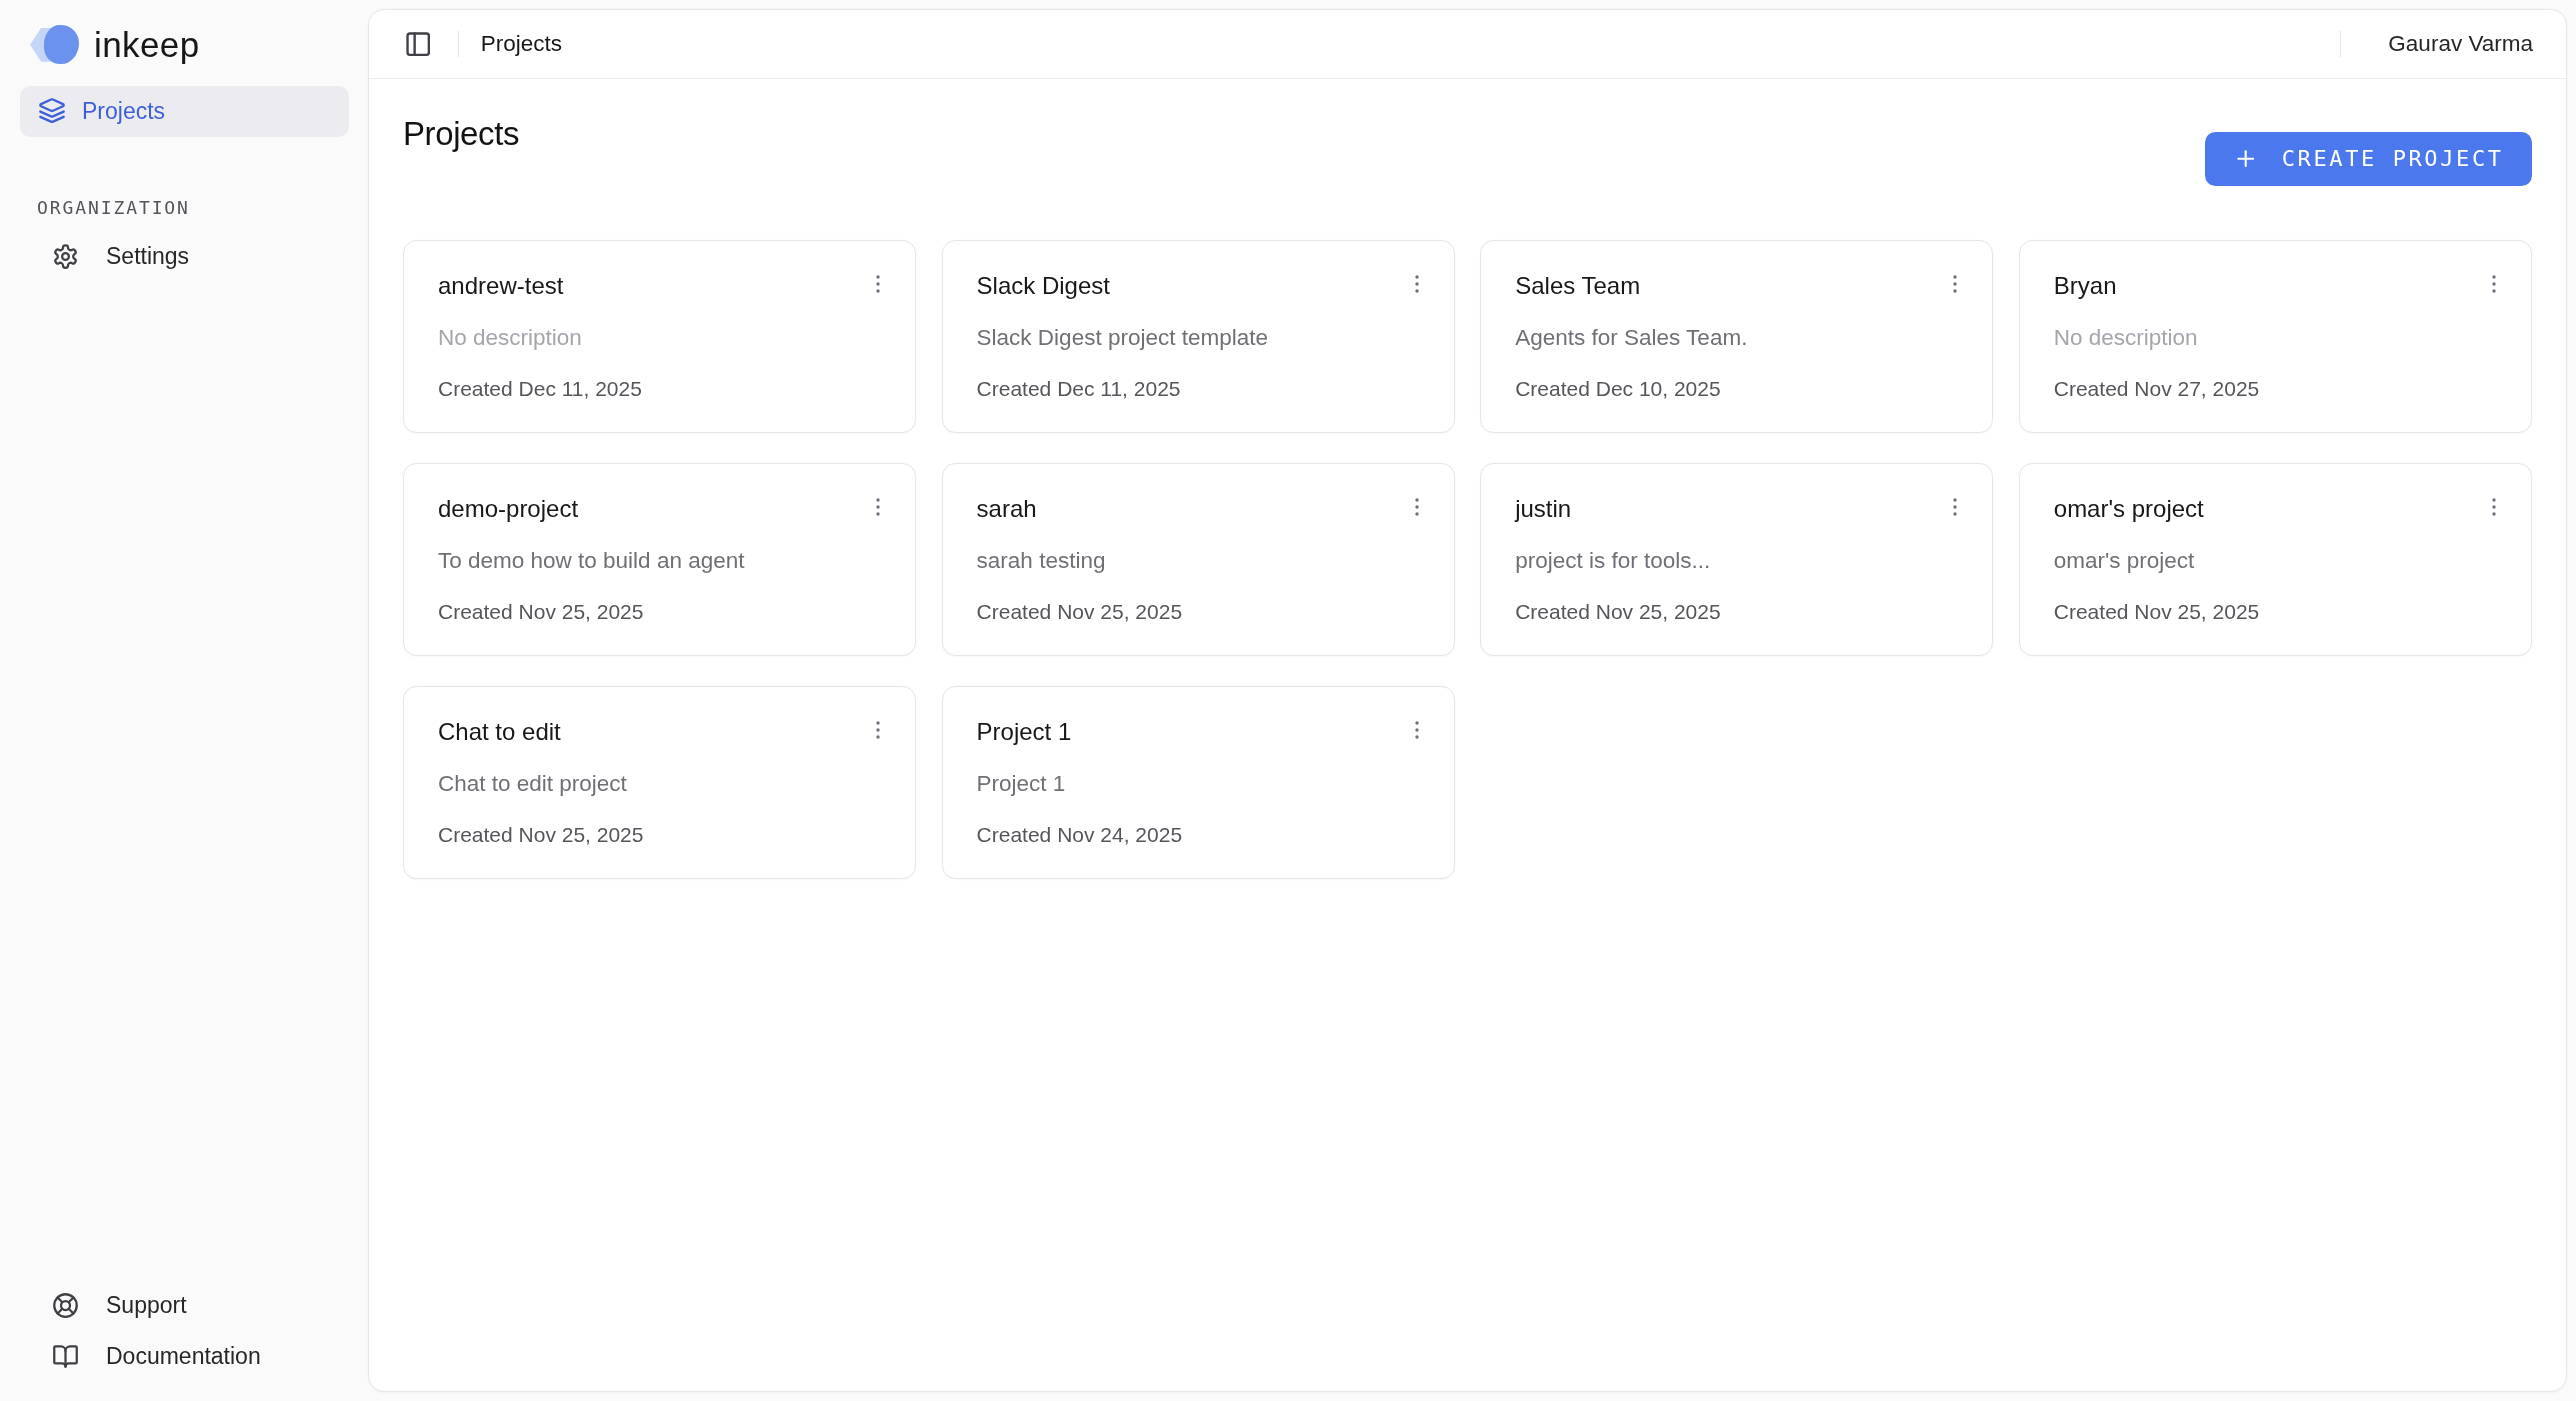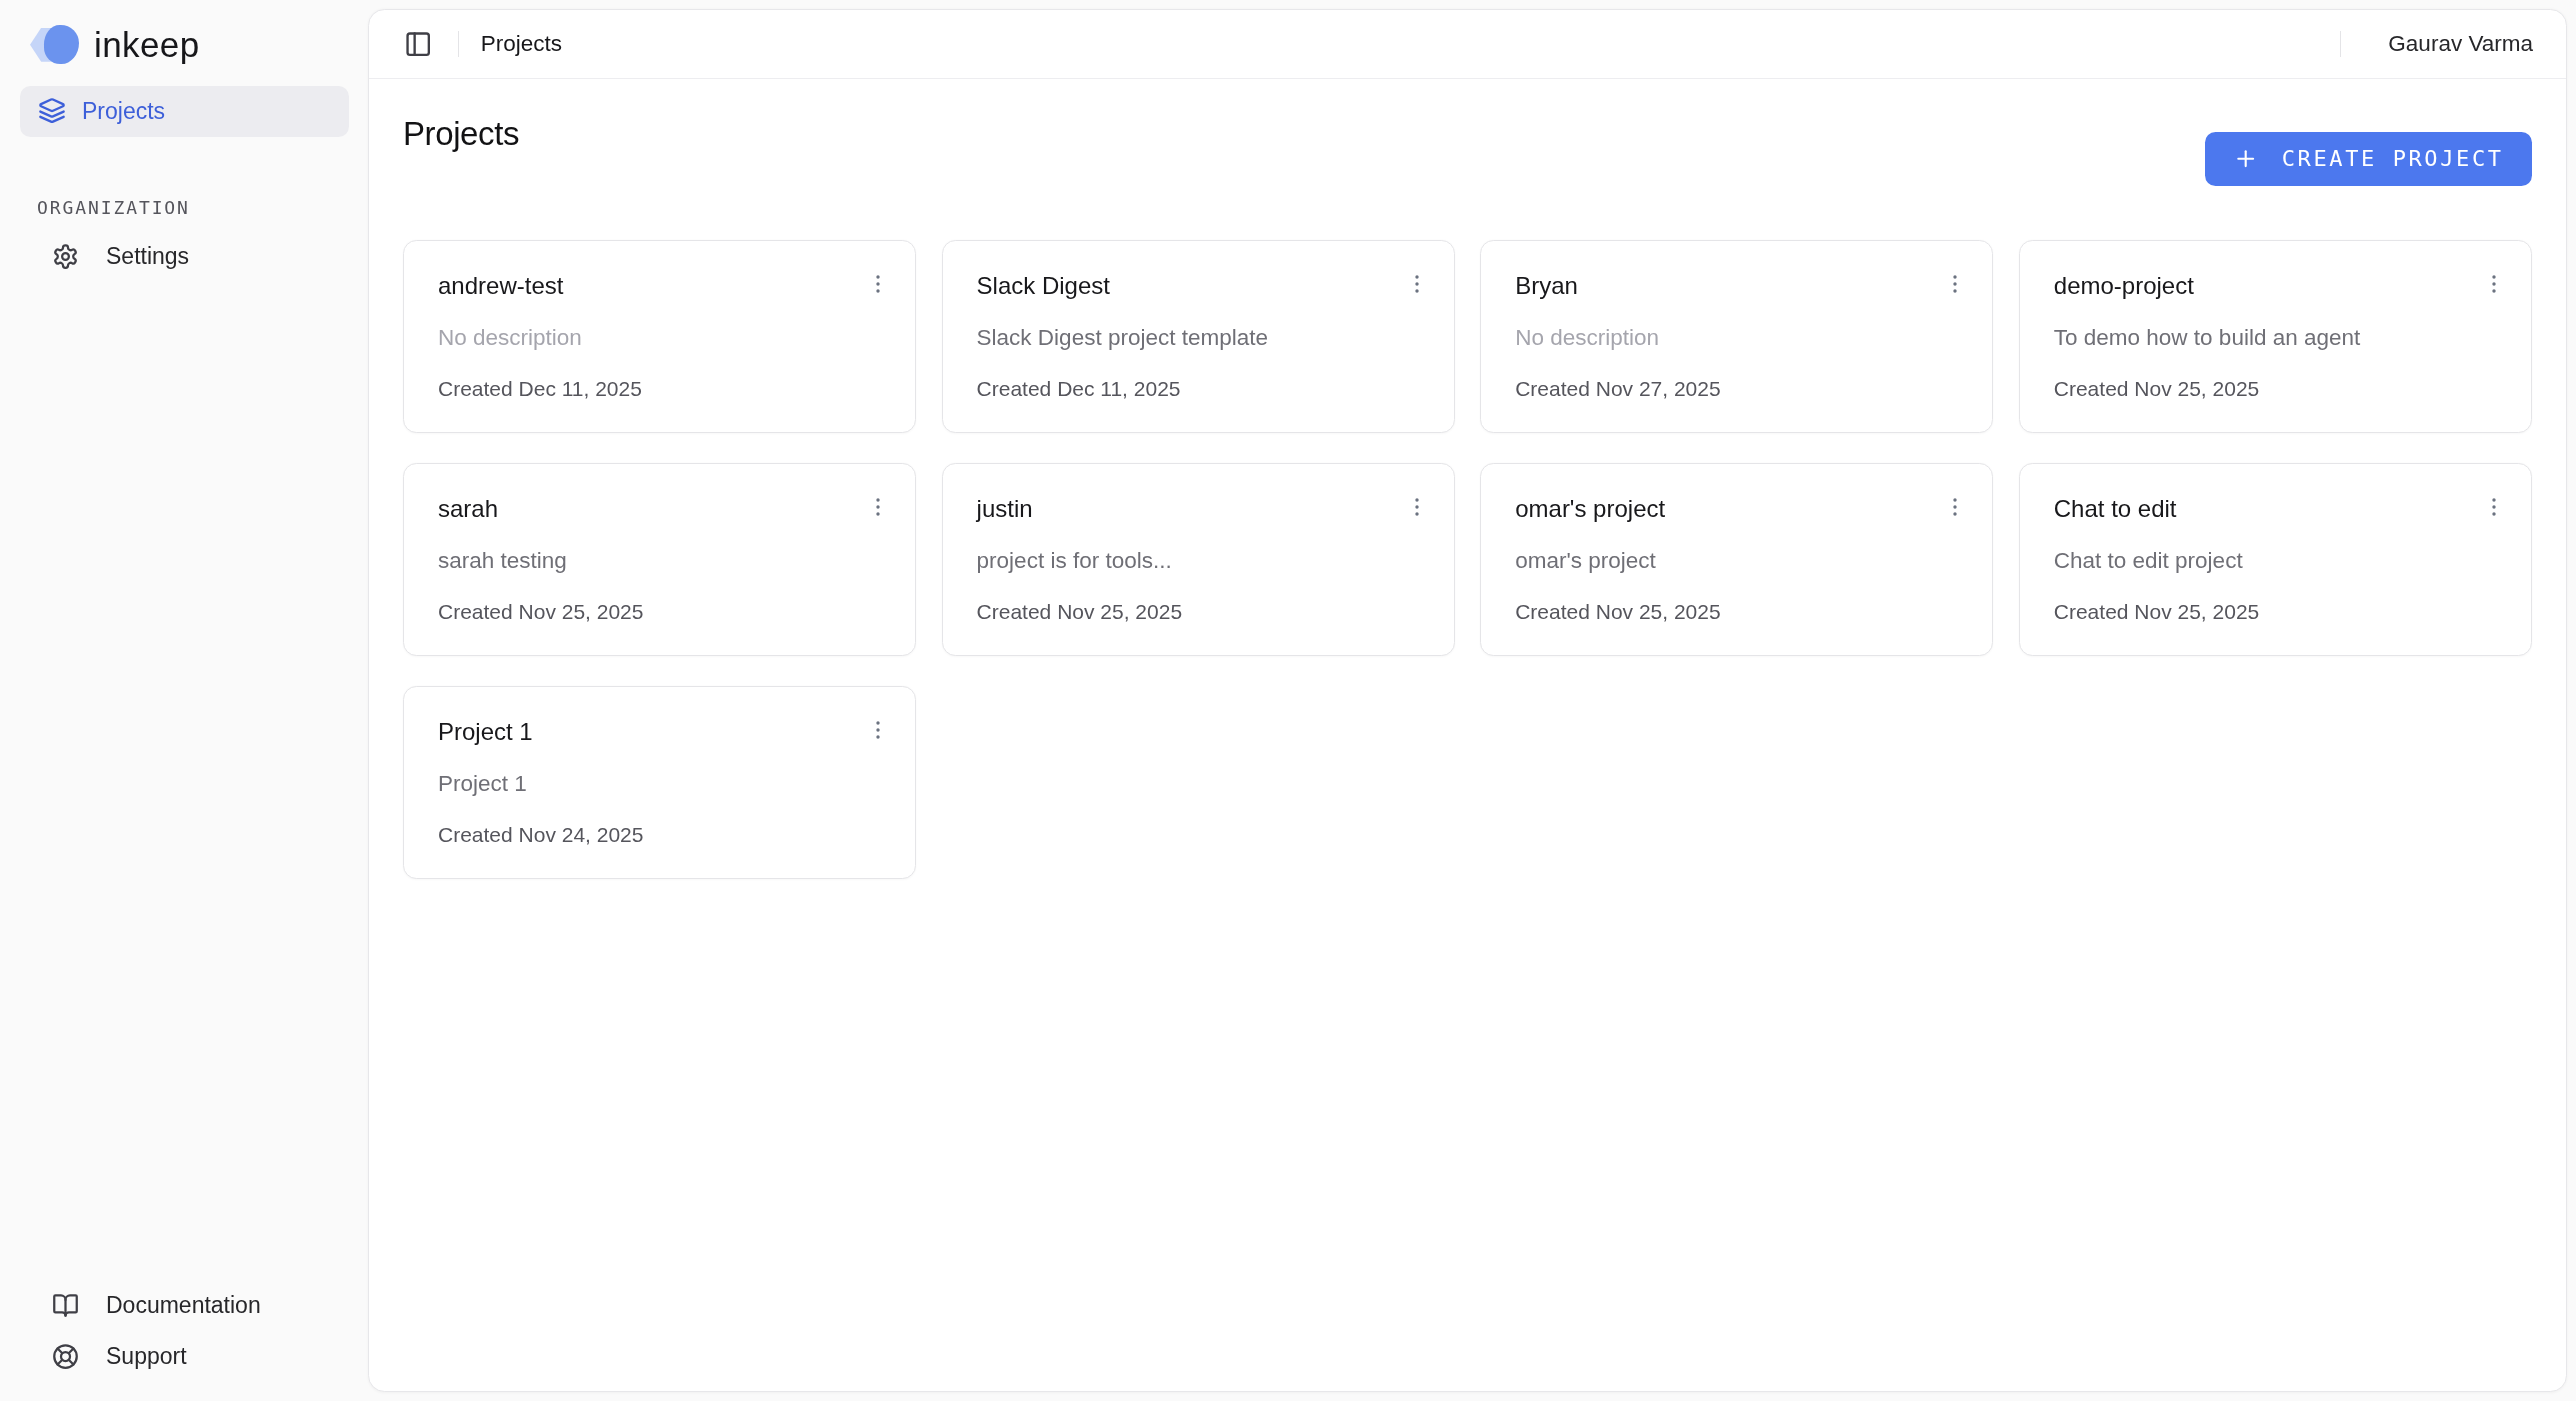--- a/index.html
+++ b/index.html
@@ -149,38 +149,38 @@
         <circle cx="12" cy="12" r="3"></circle>
       </svg>
     </span>
     <span>Settings</span>
   </div>
 
   <div class="sidebar-footer">
     <div class="side-link">
       <span class="link-icon">
         <svg viewBox="0 0 24 24" fill="none" stroke="currentColor" stroke-width="2" stroke-linecap="round" stroke-linejoin="round" width="27" height="27">
-          <path d="M12 7v14"></path>
-          <path d="M3 18a1 1 0 0 1-1-1V4a1 1 0 0 1 1-1h5a4 4 0 0 1 4 4 4 4 0 0 1 4-4h5a1 1 0 0 1 1 1v13a1 1 0 0 1-1 1h-6a3 3 0 0 0-3 3 3 3 0 0 0-3-3z"></path>
-        </svg>
-      </span>
-      <span>Documentation</span>
-    </div>
-    <div class="side-link">
-      <span class="link-icon">
-        <svg viewBox="0 0 24 24" fill="none" stroke="currentColor" stroke-width="2" stroke-linecap="round" stroke-linejoin="round" width="27" height="27">
           <circle cx="12" cy="12" r="10"></circle>
           <circle cx="12" cy="12" r="4"></circle>
           <path d="m4.93 4.93 4.24 4.24"></path>
           <path d="m14.83 14.83 4.24 4.24"></path>
           <path d="m14.83 9.17 4.24-4.24"></path>
           <path d="m4.93 19.07 4.24-4.24"></path>
         </svg>
       </span>
       <span>Support</span>
+    </div>
+    <div class="side-link">
+      <span class="link-icon">
+        <svg viewBox="0 0 24 24" fill="none" stroke="currentColor" stroke-width="2" stroke-linecap="round" stroke-linejoin="round" width="27" height="27">
+          <path d="M12 7v14"></path>
+          <path d="M3 18a1 1 0 0 1-1-1V4a1 1 0 0 1 1-1h5a4 4 0 0 1 4 4 4 4 0 0 1 4-4h5a1 1 0 0 1 1 1v13a1 1 0 0 1-1 1h-6a3 3 0 0 0-3 3 3 3 0 0 0-3-3z"></path>
+        </svg>
+      </span>
+      <span>Documentation</span>
     </div>
   </div>
 </aside>
 
 <main class="main">
 
   <div class="topbar">
     <div class="icon-btn">
       <span>
         <svg viewBox="0 0 24 24" fill="none" stroke="currentColor" stroke-width="2" stroke-linecap="round" stroke-linejoin="round" width="28.4" height="28.4">
@@ -241,20 +241,36 @@
                   <circle cx="12" cy="12" r="1.7"></circle>
                   <circle cx="12" cy="19" r="1.7"></circle>
           </svg>
         </span>
       </span>
     </div>
     <span class="card-desc">Slack Digest project template</span>
     <span class="card-created">Created Dec 11, 2025</span>
   </div>
 
+  <div class="card">
+    <div class="card-top">
+      <span class="card-name">Sales Team</span>
+      <span class="kebab-btn">
+        <span>
+          <svg viewBox="0 0 24 24" fill="currentColor" width="24" height="24">
+            <circle cx="12" cy="5" r="1.7"></circle>
+                  <circle cx="12" cy="12" r="1.7"></circle>
+                  <circle cx="12" cy="19" r="1.7"></circle>
+          </svg>
+        </span>
+      </span>
+    </div>
+    <span class="card-desc">Agents for Sales Team.</span>
+    <span class="card-created">Created Dec 10, 2025</span>
+  </div>
 
   <div class="card">
     <div class="card-top">
       <span class="card-name">Bryan</span>
       <span class="kebab-btn">
         <span>
           <svg viewBox="0 0 24 24" fill="currentColor" width="24" height="24">
             <circle cx="12" cy="5" r="1.7"></circle>
                   <circle cx="12" cy="12" r="1.7"></circle>
                   <circle cx="12" cy="19" r="1.7"></circle>

